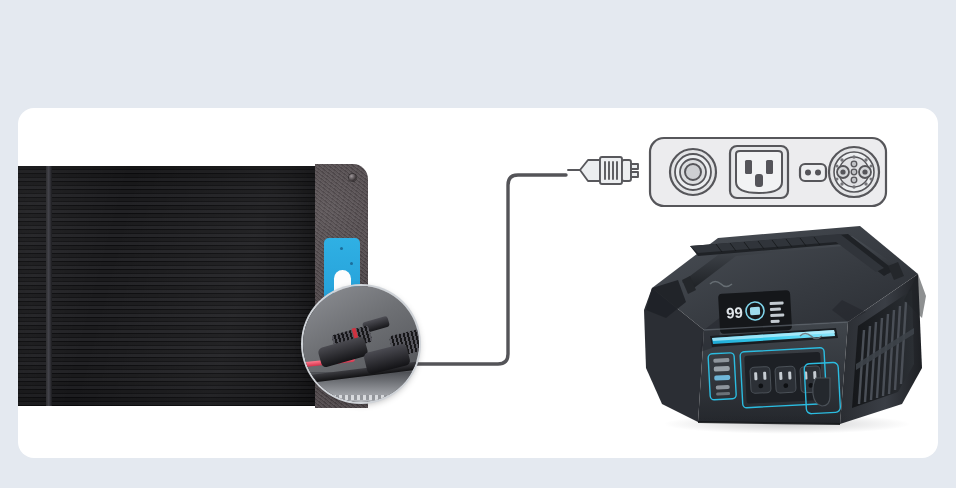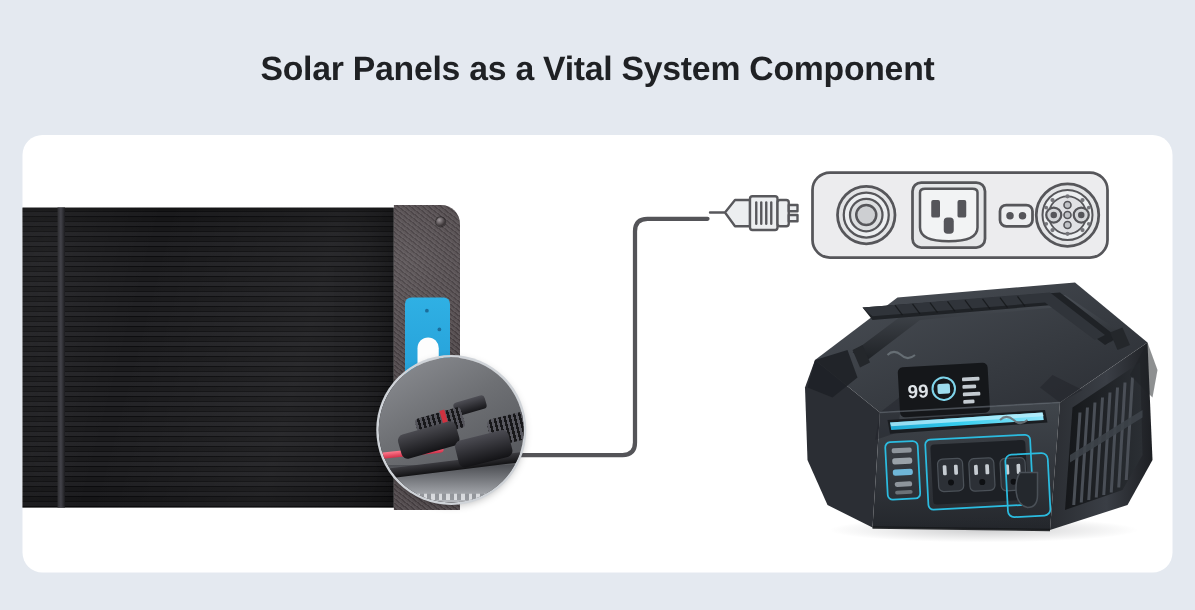--- a/index.html
+++ b/index.html
@@ -284,21 +284,20 @@
     height: 20px;
     border-radius: 50%;
     background: radial-gradient(ellipse at center, rgba(30,32,38,0.22), rgba(30,32,38,0) 70%);
   }
 </style>
 </head>
 <body>
 
 <div id="page">
 
-  <div id="page-title">Solar Panels as a Vital System Component</div>
 
   <div id="card">
 
     <div class="panel-wrap">
       <div class="panel-face"></div>
       <div class="panel-seam"></div>
       <div class="panel-edge">
         <div class="panel-screw"></div>
         <div class="panel-stand">
           <div class="panel-stand-hole"></div>

